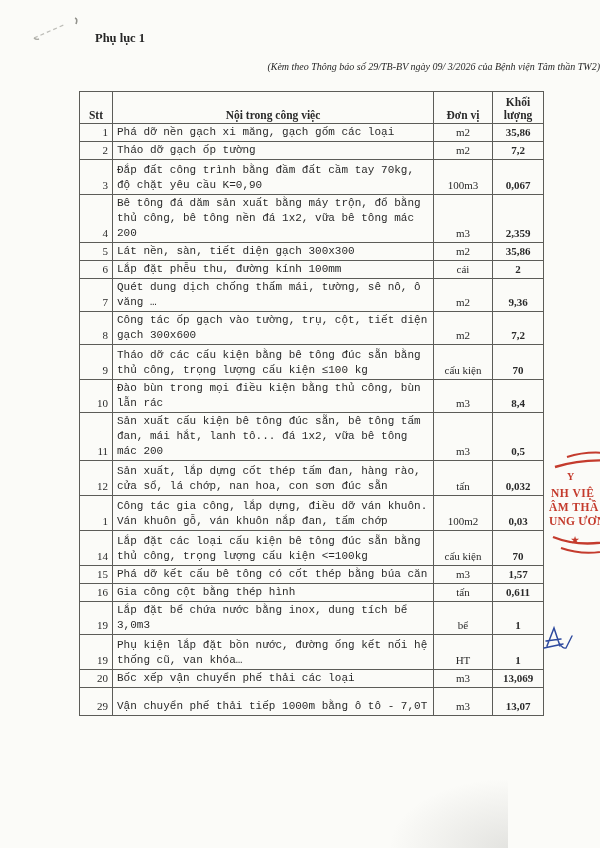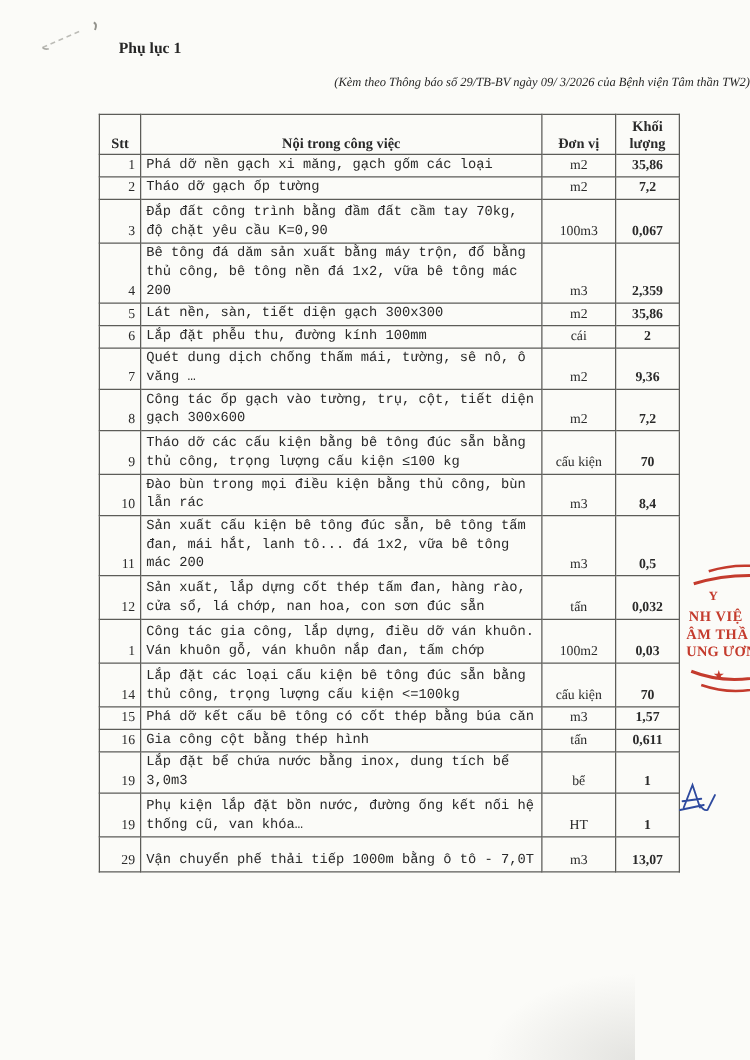--- a/index.html
+++ b/index.html
@@ -198,20 +198,26 @@
       <td class="c-unit">bể</td>
       <td class="c-qty">1</td>
     </tr>
         <tr class="h2">
       <td class="c-stt">19</td>
       <td class="c-content">Phụ kiện lắp đặt bồn nước, đường ống kết nối hệ thống cũ, van khóa…</td>
       <td class="c-unit">HT</td>
       <td class="c-qty">1</td>
     </tr>
         <tr class="h1">
+      <td class="c-stt">20</td>
+      <td class="c-content">Bốc xếp vận chuyển phế thải các loại</td>
+      <td class="c-unit">m3</td>
+      <td class="c-qty">13,069</td>
+    </tr>
+        <tr class="h1">
       <td class="c-stt">29</td>
       <td class="c-content">Vận chuyển phế thải tiếp 1000m bằng ô tô - 7,0T</td>
       <td class="c-unit">m3</td>
       <td class="c-qty">13,07</td>
     </tr>
       </tbody>
   </table>
 
   <div class="stamp">
     <svg width="80" height="112" viewBox="0 0 80 112">

